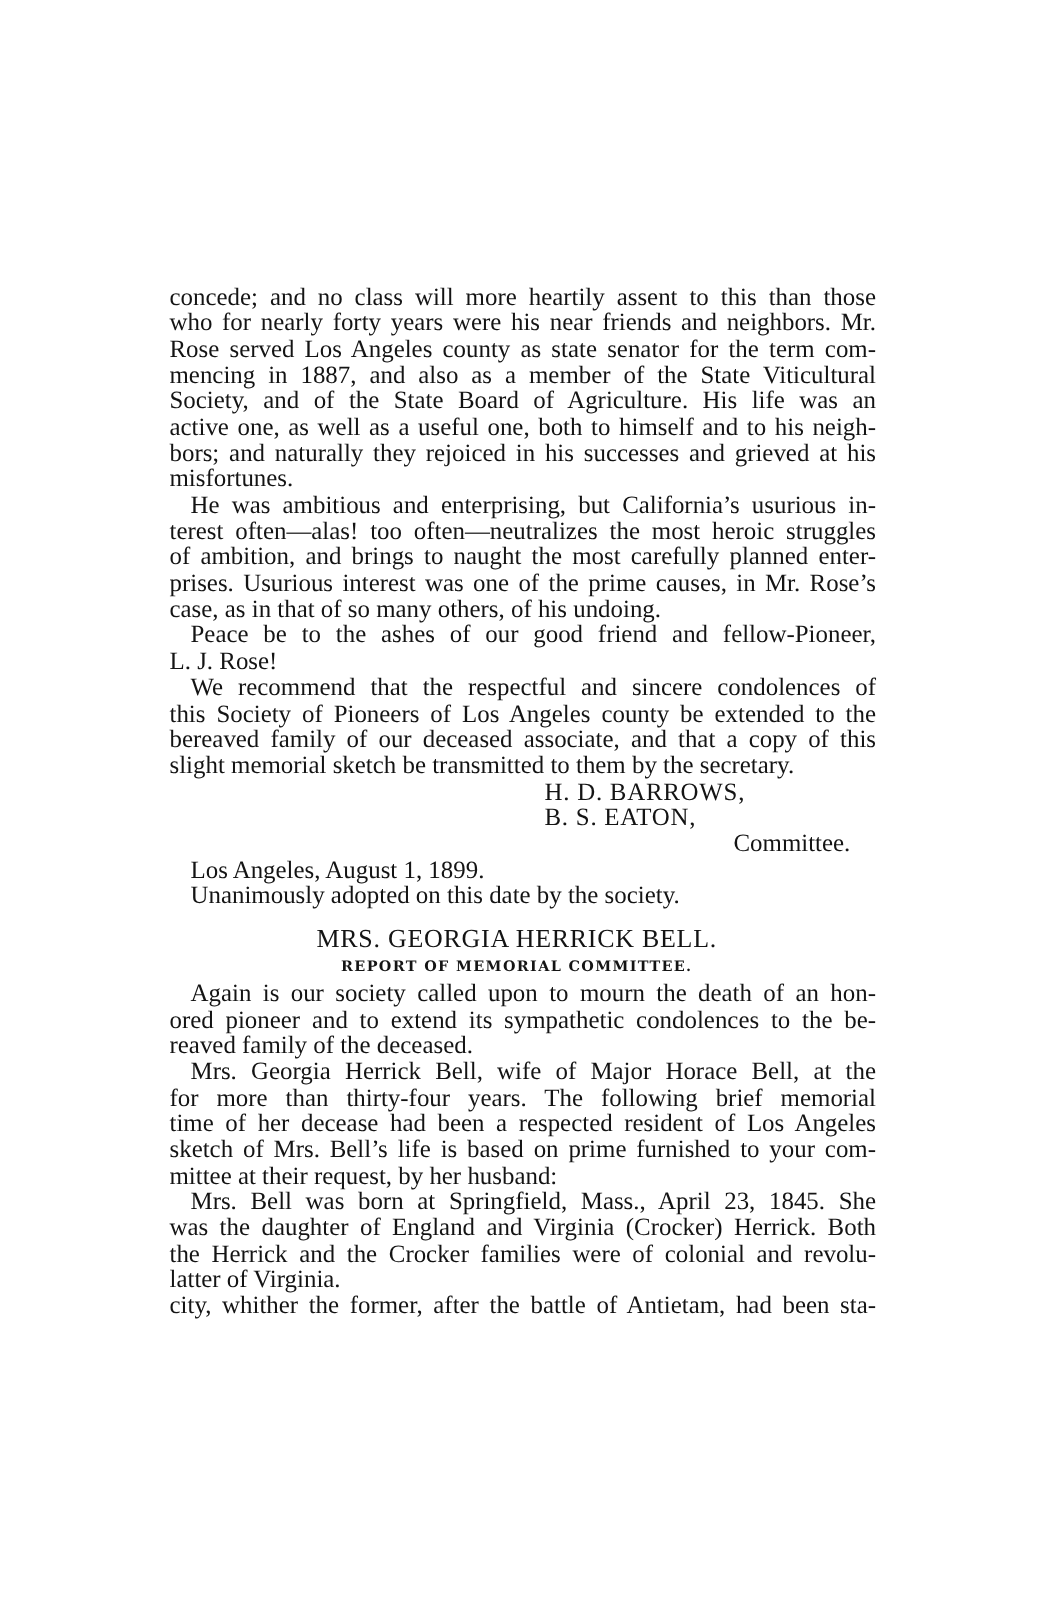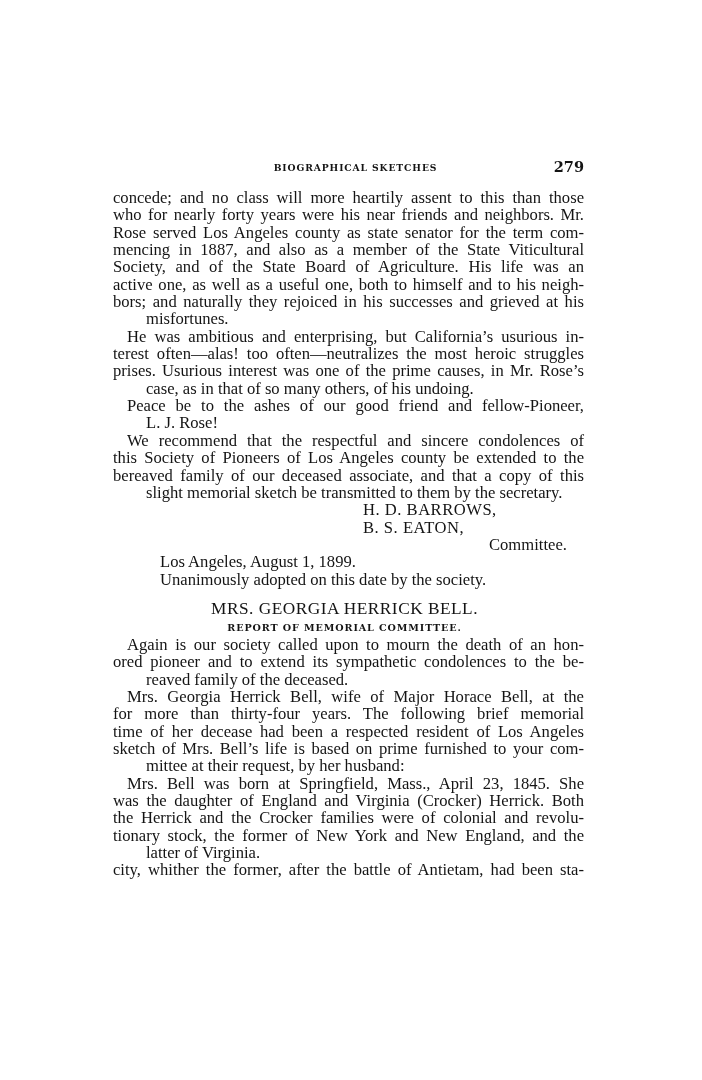--- a/index.html
+++ b/index.html
@@ -60,21 +60,20 @@
     .line {
       display: block;
       height: 17.35px;
       white-space: nowrap;
       text-align: justify;
       text-align-last: justify;
     }
     .line.last {
       text-align: right;
       text-align-last: left;
-      margin-left: 33px;
     }
     .line.indent {
       padding-left: 14px;
     }
     .line.indent-small {
       padding-left: 6px;
     }
     .sig {
       display: block;
       height: 17.35px;
@@ -103,41 +102,38 @@
       height: 17px;
       line-height: 17px;
       padding-right: 8px;
     }
   </style>
 </head>
 <body>
 
 <div class="page">
 
-  <div class="running-head">
-    <span class="running-title">BIOGRAPHICAL SKETCHES</span>
-    <span class="page-number">279</span>
-  </div>
 
   <div class="text-block" style="top:189px;">
 
     <div>
       <span class="line">concede; and no class will more heartily assent to this than those</span>
       <span class="line">who for nearly forty years were his near friends and neighbors.  Mr.</span>
       <span class="line">Rose served Los Angeles county as state senator for the term com-</span>
       <span class="line">mencing in 1887, and also as a member of the State Viticultural</span>
       <span class="line">Society, and of the State Board of Agriculture.  His life was an</span>
       <span class="line">active one, as well as a useful one, both to himself and to his neigh-</span>
       <span class="line">bors; and naturally they rejoiced in his successes and grieved at his</span>
       <span class="line last">misfortunes.</span>
     </div>
 
     <div>
       <span class="line indent">He was ambitious and enterprising, but California’s usurious in-</span>
       <span class="line">terest often—alas! too often—neutralizes the most heroic struggles</span>
+      <span class="line">of ambition, and brings to naught the most carefully planned enter-</span>
       <span class="line">prises.  Usurious interest was one of the prime causes, in Mr. Rose’s</span>
       <span class="line last">case, as in that of so many others, of his undoing.</span>
     </div>
 
     <div>
       <span class="line indent">Peace be to the ashes of our good friend and fellow-Pioneer,</span>
       <span class="line last">L. J. Rose!</span>
     </div>
 
     <div>
@@ -170,21 +166,20 @@
       <span class="line">for more than thirty-four years.  The following brief  memorial</span>
       <span class="line">time of her decease had been a respected resident of Los Angeles</span>
       <span class="line">sketch of Mrs. Bell’s life is based on prime furnished to your com-</span>
       <span class="line last">mittee at their request, by her husband:</span>
     </div>
 
     <div>
       <span class="line indent">Mrs. Bell was born at Springfield, Mass., April 23, 1845.  She</span>
       <span class="line">was the daughter of England and Virginia (Crocker) Herrick.  Both</span>
       <span class="line">the Herrick and the Crocker families were of colonial and revolu-</span>
-      <span class="line">tionary stock, the former of New York and New England, and the</span>
       <span class="line last">latter of Virginia.</span>
     </div>
 
     <div>
       <span class="line">city, whither the former, after the battle of Antietam, had been sta-</span>
     </div>
 
   </div>
 </div>
 

